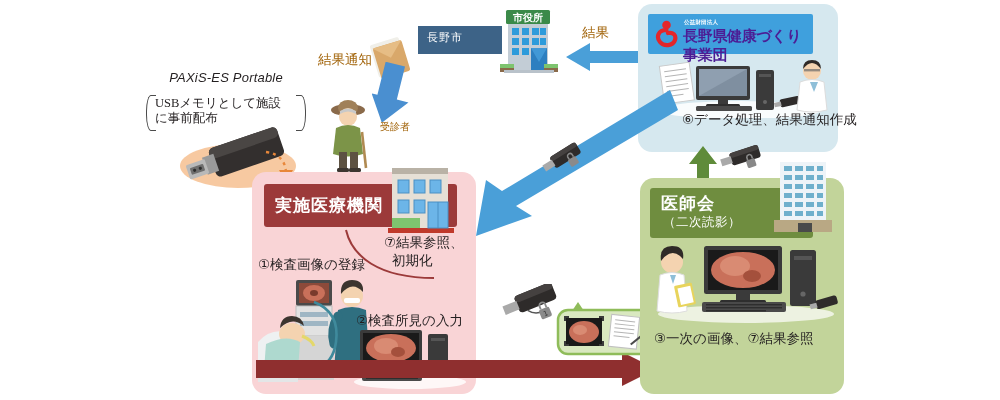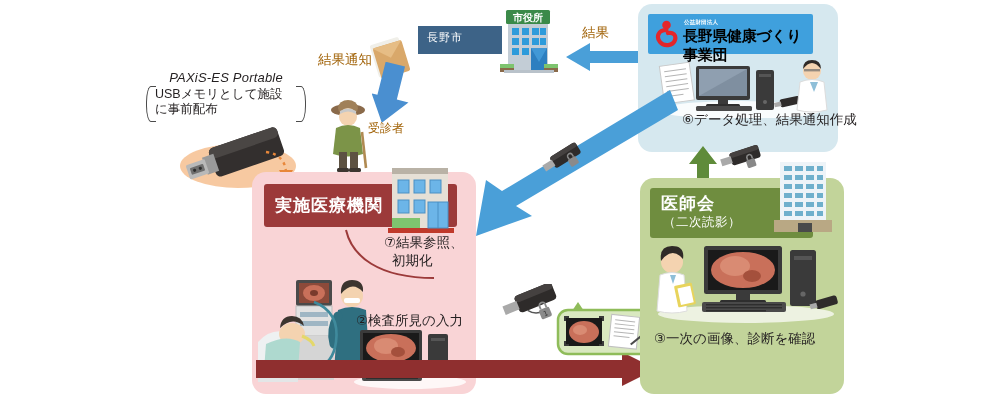--- a/index.html
+++ b/index.html
@@ -37,22 +37,23 @@
     text-align: center;
   }
   #paxis-title {
     font-size: 13px;
     color: #231f20;
     letter-spacing: .2px;
     font-style: italic;
   }
   #paxis-sub-wrap {
     position: relative;
-    margin-top: 2px;
+    margin-top: 11px;
     padding: 0 9px;
+    font-family: Liberation Serif, serif;
   }
   #paxis-sub {
     font-size: 12.5px;
     text-align: left;
     line-height: 1.18;
     color: #231f20;
   }
   .brace {
     position: absolute;
     top: -1px;
@@ -140,21 +141,21 @@
     left: 36px; top: 5px;
     font-size: 5.5px;
     color: #ffffff;
     font-weight: bold;
     letter-spacing: .2px;
   }
   #org-logo-name {
     position: absolute;
     left: 35px; top: 13px;
     font-size: 15px;
-    color: #000000;
+    color: #4c1d95;
     font-weight: bold;
     letter-spacing: -.3px;
   }
 
   
   #city-banner {
     position: absolute;
     left: 418px; top: 26px;
     width: 84px; height: 28px;
     background: #3d6387;
@@ -227,21 +228,21 @@
     <ellipse cx="26" cy="12" rx="10" ry="8" fill="#a08059"></ellipse>
     <circle cx="26" cy="21" r="9" fill="#f4d3b0"></circle>
     <path d="M18 18 q8 -5 16 0 l0 -3 q-8 -5 -16 0 Z" fill="#c9c9c9"></path>
     <path d="M14 32 q12 -6 24 0 l3 26 q-15 5 -30 0 Z" fill="#7c9448"></path>
     <rect x="17" y="56" width="8" height="18" fill="#5d5242"></rect>
     <rect x="28" y="56" width="8" height="18" fill="#5d5242"></rect>
     <rect x="15" y="72" width="12" height="4" rx="1.5" fill="#3d3630"></rect>
     <rect x="27" y="72" width="12" height="4" rx="1.5" fill="#3d3630"></rect>
     <path d="M40 36 L44 72" stroke="#b08a52" stroke-width="2.6" fill="none"></path>
   </svg>
-  <div class="txt" style="left:368px; top:121px; font-size:12px;">受診者</div>
+  <div class="txt" style="left:380px; top:121px; font-size:10px;">受診者</div>
 
   <div id="city-banner">
     <span>長野市</span>
   </div>
 
   <svg class="abs" style="left:492px; top:6px;" width="72" height="72" viewBox="0 0 72 72">
     <rect x="16" y="16" width="40" height="48" fill="#c3cdd6"></rect>
     <rect x="14" y="4" width="44" height="14" rx="1.5" fill="#3b8a49"></rect>
     <text x="36" y="15" font-size="10" font-weight="bold" fill="#ffffff" text-anchor="middle" font-family="'DejaVu Sans', sans-serif">市役所</text>
     <g fill="#2d9bdb">
@@ -349,20 +350,21 @@
       <rect x="30" y="20" width="9" height="8" rx="1.5" fill="#8a8a8a"></rect>
       <path d="M32 20 v-3 a2.6 2.6 0 0 1 5 0 v3" stroke="#8a8a8a" stroke-width="1.6" fill="none"></path>
     </g>
   </svg>
 
   <div class="panel" id="panel-clinic">
     <div class="panel-header" id="clinic-header">
       <span>実施医療機関</span>
     </div>
 
+    <div class="list-item" style="left:6px; top:84px;">①検査画像の登録</div>
 
     <svg class="abs" style="left:6px; top:100px;" width="120" height="112" viewBox="0 0 120 112">
 
       <rect x="38" y="8" width="36" height="26" rx="2" fill="#4a4a4a"></rect>
       <rect x="41" y="11" width="30" height="20" fill="#8c4a3a"></rect>
       <ellipse cx="56" cy="21" rx="11" ry="8" fill="#c9705a"></ellipse>
       <ellipse cx="56" cy="21" rx="4" ry="3" fill="#7a3a2c"></ellipse>
       <rect x="38" y="34" width="36" height="30" fill="#e2e2e2" stroke="#bdbdbd"></rect>
       <rect x="42" y="40" width="28" height="5" fill="#9fb6c4"></rect>
       <rect x="42" y="49" width="28" height="5" fill="#9fb6c4"></rect>
@@ -514,21 +516,21 @@
       <rect x="140" y="8" width="26" height="56" rx="2.5" fill="#3a3a3a"></rect>
       <rect x="144" y="14" width="18" height="4" fill="#555"></rect>
       <circle cx="153" cy="52" r="2.6" fill="#666"></circle>
 
       <g transform="rotate(-16 176 62)">
         <rect x="166" y="56" width="22" height="9" rx="2.5" fill="#2e2b2a"></rect>
         <rect x="160" y="58" width="7" height="5" fill="#a9a9a9"></rect>
       </g>
     </svg>
 
-    <div class="list-item" style="left:14px; top:152px;">③一次の画像、診断を確認</div>
+    <div class="list-item" style="left:14px; top:152px;">③一次の画像、⑦結果参照</div>
   </div>
 
   <svg class="abs" style="left:772px; top:162px;" width="66" height="72" viewBox="0 0 66 72">
     <rect x="8" y="0" width="46" height="58" fill="#eef4f8"></rect>
     <g fill="#6fb0cc">
       <rect x="12" y="4" width="8" height="5"></rect>
         <rect x="23" y="4" width="8" height="5"></rect>
       <rect x="34" y="4" width="8" height="5"></rect>
         <rect x="45" y="4" width="6" height="5"></rect>
       <rect x="12" y="13" width="8" height="5"></rect>

